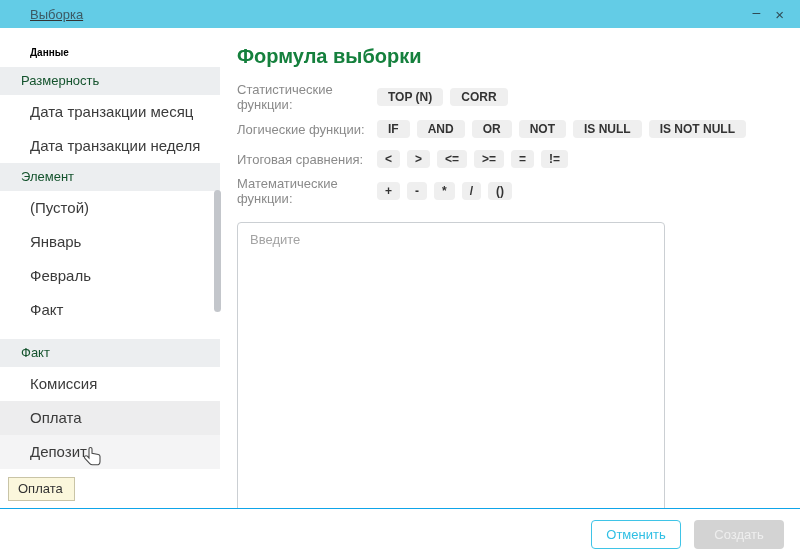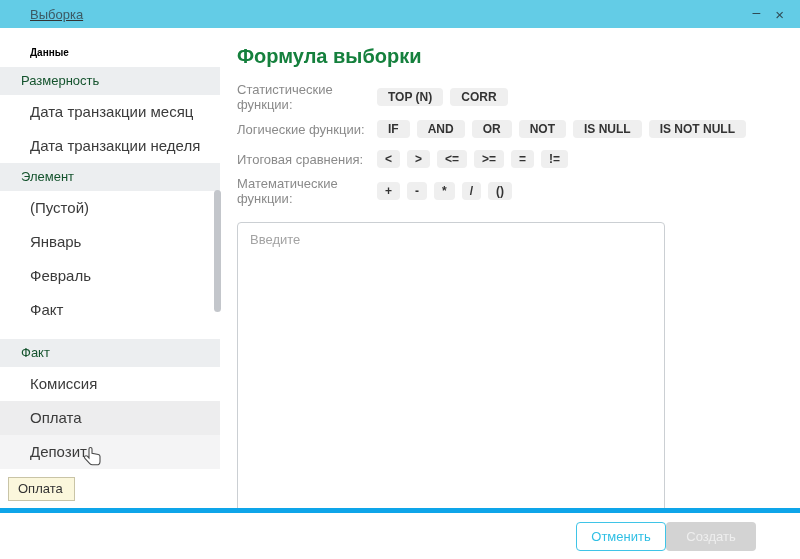--- a/index.html
+++ b/index.html
@@ -94,23 +94,23 @@
     margin-top:12px; width:428px; height:292px; resize:none;
     border:1px solid #cbcfd3; border-radius:4px;
     padding:9px 12px; font-family:"Liberation Sans", sans-serif;
     font-size:13px; color:#333; outline:none;
   }
   .formula-box::placeholder { color:#a3a3a3; opacity:1; }
 
   
   .footer {
     position:absolute; left:0; right:0; bottom:0; height:51px;
-    background:#fff; border-top:5px solid #0ea5e9;
+    background:#fff; border-top:1px solid #0ea5e9;
     display:flex; align-items:center; justify-content:flex-end;
-    gap:0; padding-right:44px;
+    gap:13px; padding-right:16px;
   }
   .btn {
     height:29px; min-width:90px; border-radius:4px; font-size:13px;
     font-family:"Liberation Sans", sans-serif; cursor:pointer;
     display:flex; align-items:center; justify-content:center; padding:0 14px;
   }
   .btn-cancel { background:#fff; border:1px solid #3fc4e7; color:#2fbfe4; }
   .btn-create { background:#d3d3d3; border:none; color:#eeeeee; cursor:default; }
 </style>
 </head>

